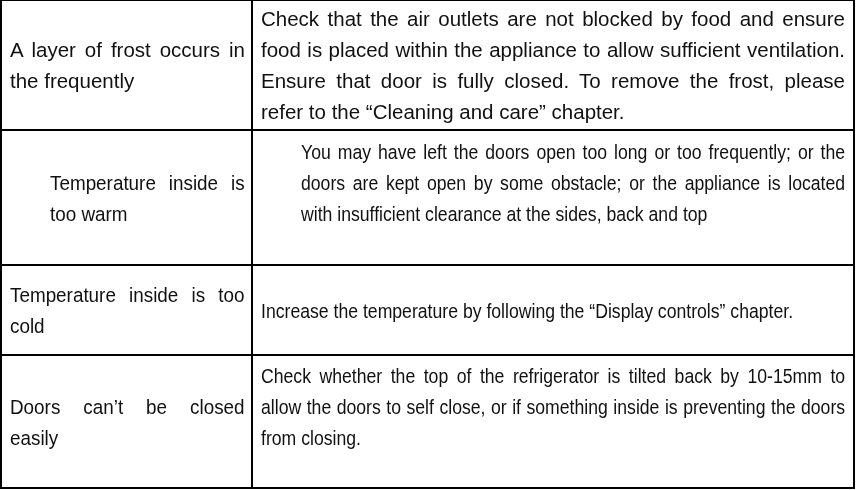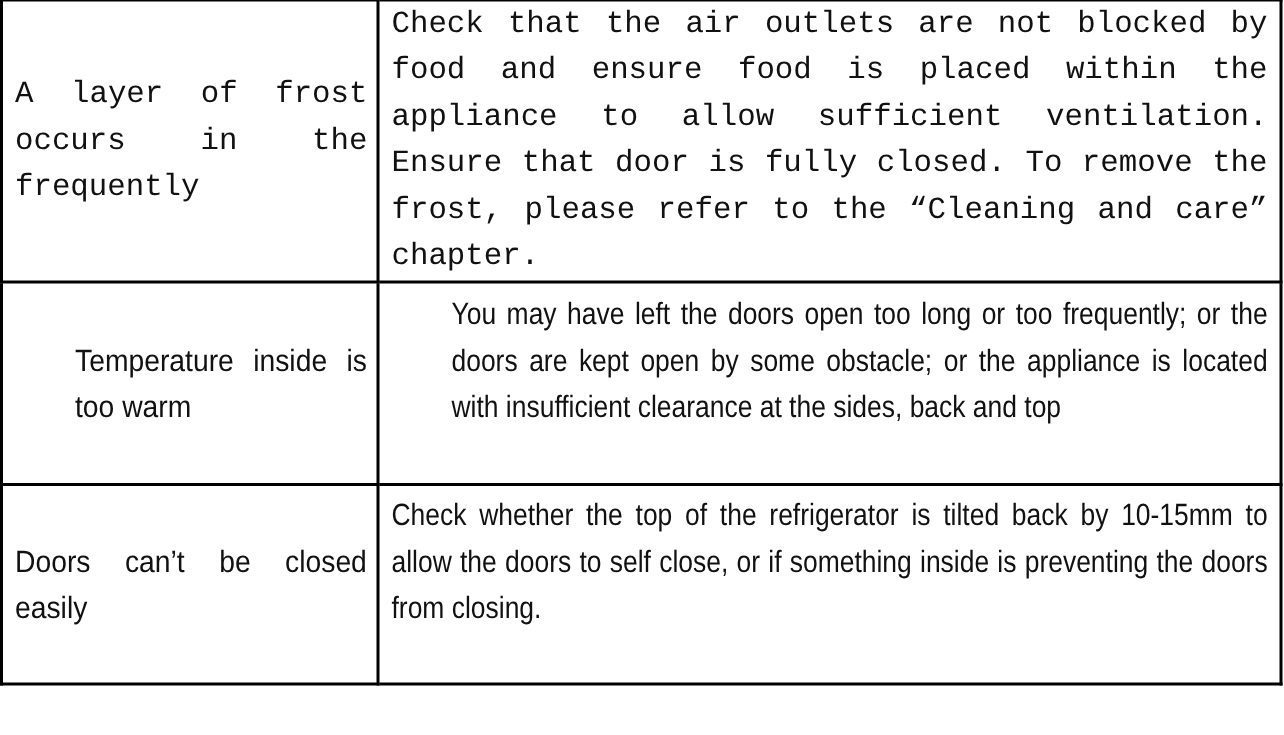--- a/index.html
+++ b/index.html
@@ -15,21 +15,21 @@
     }
     #tbl td {
       border: 2px solid #000000;
       vertical-align: middle;
       padding: 0 6px 0 8px;
       font-size: 20.5px;
       line-height: 31px;
     }
     #tbl td.c1 { width: 235px; text-align: justify; text-align-last: left; }
     #tbl td.c2 { text-align: justify; text-align-last: left; padding-right: 8px; }
-    #tbl tr.r1 td { height: 128px; font-family: Liberation Mono, monospace; }
+    #tbl tr.r1 td { height: 128px; }
     #tbl tr.r2 td { height: 133px; padding-left: 48px; }
     #tbl tr.r3 td { height: 88px; }
     #tbl tr.r4 td { height: 131px; margin-left: 11px; }
     .cond { display: inline-block; transform: scaleX(0.86); transform-origin: left center; width: 116%; }
     .cond1 { display: inline-block; transform: scaleX(0.92); transform-origin: left center; width: 108.5%; }
     .c2 .cond { width: 116.3%; }
     .cell-text { display: block; }
     .r2 .c2 .cell-text, .r4 .c2 .cell-text { padding-bottom: 30px; }
   </style>
 </head>
@@ -46,20 +46,28 @@
     </td>
   </tr>
   <tr class="r2">
     <td class="c1">
       <span class="cell-text cond1">Temperature inside is too warm</span>
     </td>
     <td class="c2">
       <span class="cell-text cond">You may have left the doors open too long or too frequently; or the doors are kept open by some obstacle; or the appliance is located with insufficient clearance at the sides, back and top</span>
     </td>
   </tr>
+  <tr class="r3">
+    <td class="c1">
+      <span class="cell-text cond1">Temperature inside is too cold</span>
+    </td>
+    <td class="c2">
+      <span class="cell-text cond">Increase the temperature by following the “Display controls” chapter.</span>
+    </td>
+  </tr>
   <tr class="r4">
     <td class="c1">
       <span class="cell-text cond1">Doors can’t be closed easily</span>
     </td>
     <td class="c2">
       <span class="cell-text cond">Check whether the top of the refrigerator is tilted back by 10-15mm to allow the doors to self close, or if something inside is preventing the doors from closing.</span>
     </td>
   </tr>
 </tbody>
   </table>

